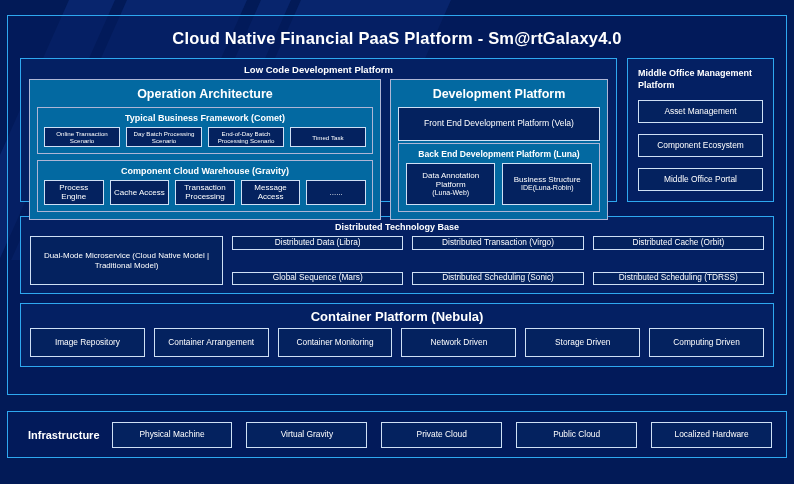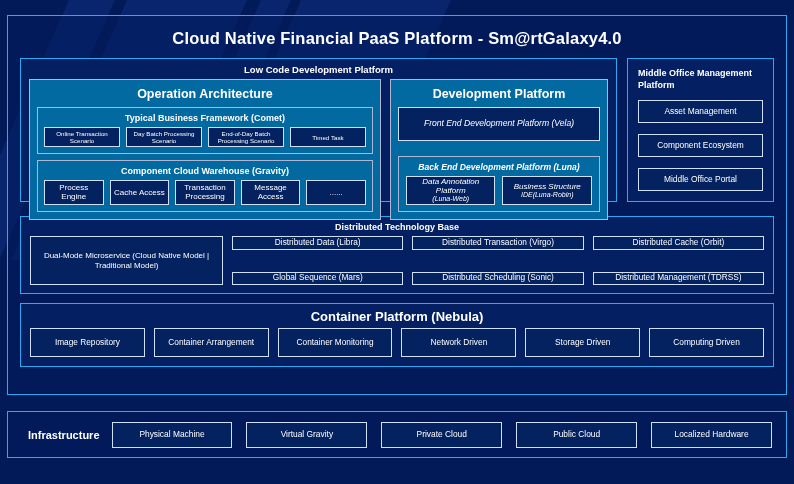--- a/index.html
+++ b/index.html
@@ -70,21 +70,21 @@
   .sub-title{text-align:center;font-size:12.5px;font-weight:bold;padding:7px 0 6px;}
   .sub-body{padding:0 7px 7px;display:flex;flex-direction:column;gap:6px;flex:1;}
 
   .grp-box{display:flex;flex-direction:column;flex:1;}
   .grp-box .group-title{font-size:9px;}
   .grp-row{display:flex;gap:6px;padding:0 6px 6px;flex:1;}
   .grp-row .cell{flex:1;font-size:6.2px;padding:2px 1px;}
   .grp-row.big .cell{font-size:8px;}
 
   
-  #devp .sub-body{gap:15px;font-style:italic;}
+  #devp .sub-body{gap:2px;}
   #vela{flex:0 0 34px;font-size:8.6px;}
   #luna{display:flex;flex-direction:column;flex:1;}
   #luna .group-title{font-size:8.6px;padding:5px 0 4px;}
   #luna-row{display:flex;gap:7px;padding:0 7px 6px;flex:1;}
   #luna-row .cell{flex:1;font-size:8px;flex-direction:column;overflow:visible;}
   #luna-row .cell small{font-size:7px;display:block;}
 
   
   #midoffice{width:147px;display:flex;flex-direction:column;padding:8px 10px 10px;}
   #midoffice .mo-title{font-size:9px;font-weight:bold;line-height:1.35;margin-bottom:9px;}
@@ -199,21 +199,21 @@
       <div class="dcol">
         <div class="cell">Distributed Data (Libra)</div>
         <div class="cell">Global Sequence (Mars)</div>
       </div>
       <div class="dcol">
         <div class="cell">Distributed Transaction (Virgo)</div>
         <div class="cell">Distributed Scheduling (Sonic)</div>
       </div>
       <div class="dcol">
         <div class="cell">Distributed Cache (Orbit)</div>
-        <div class="cell">Distributed Management (TDRSS)</div>
+        <div class="cell">Distributed Scheduling (TDRSS)</div>
       </div>
     </div>
   </div>
 
   <div class="panel" id="row3">
     <div class="panel-head">Container Platform (Nebula)</div>
     <div id="cp-body">
       <div class="cell">Image Repository</div>
       <div class="cell">Container Arrangement</div>
       <div class="cell">Container Monitoring</div>

